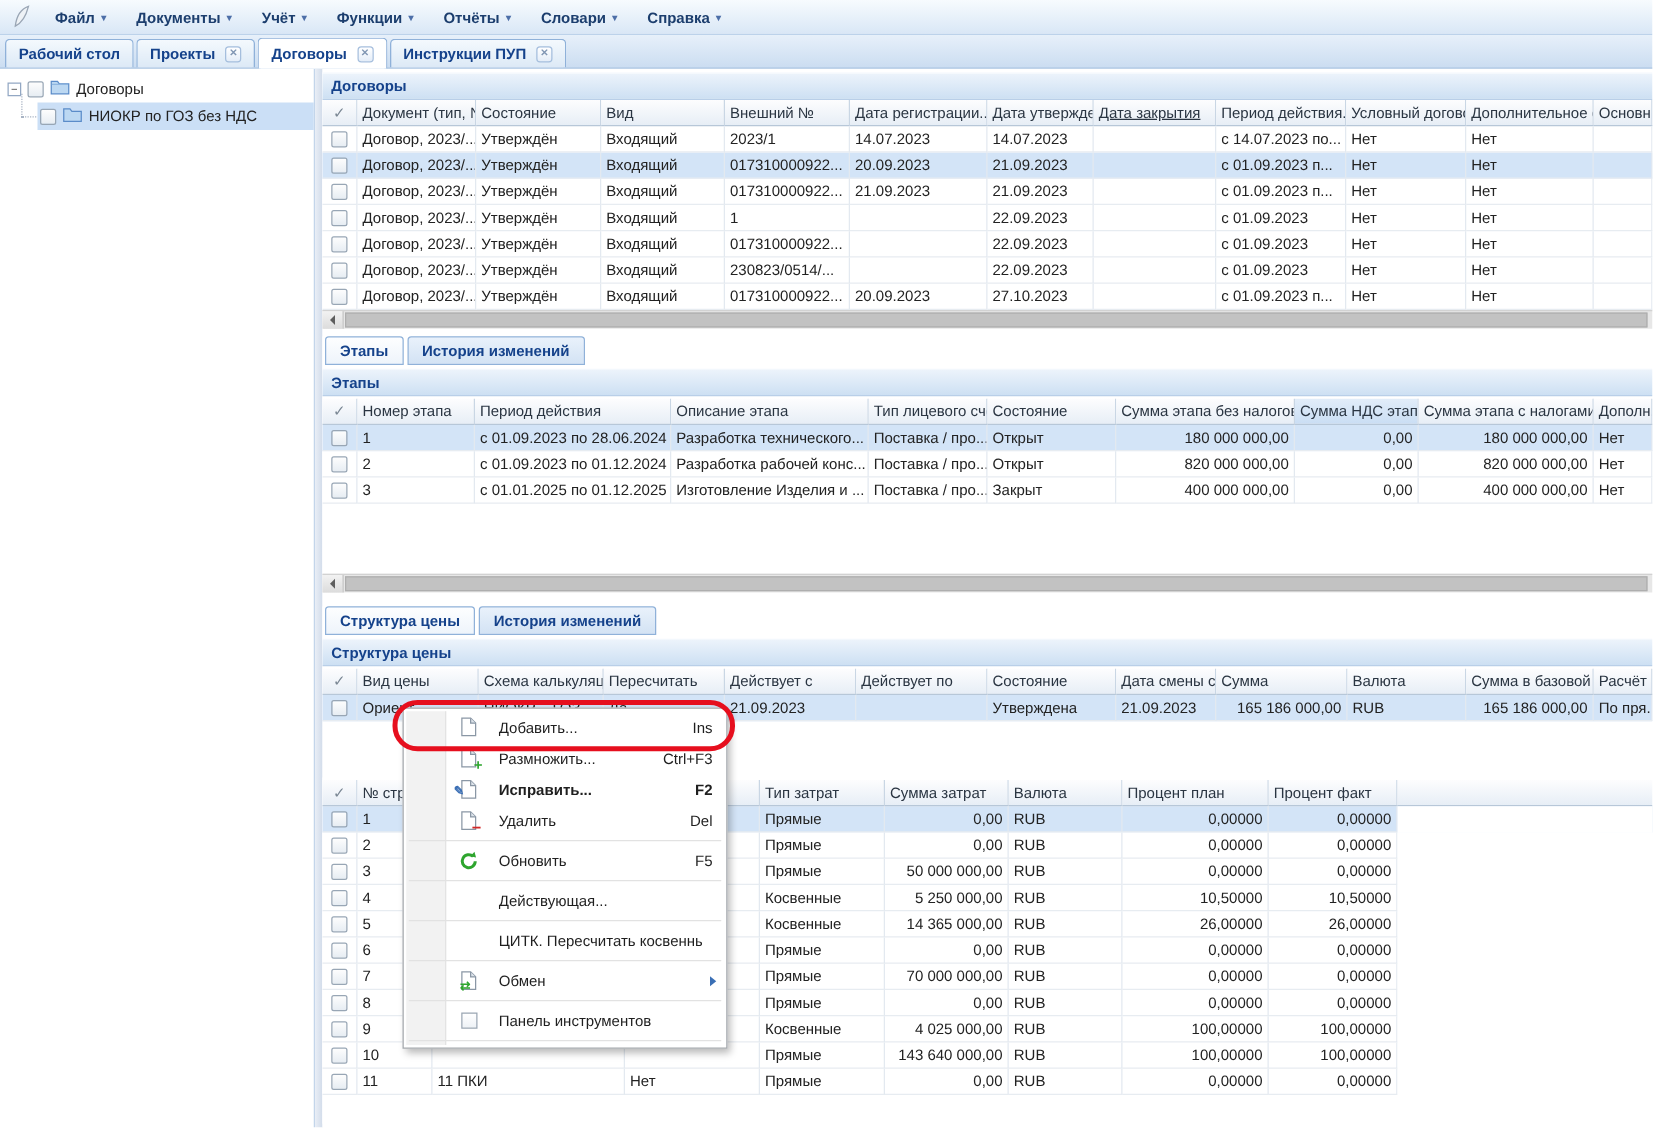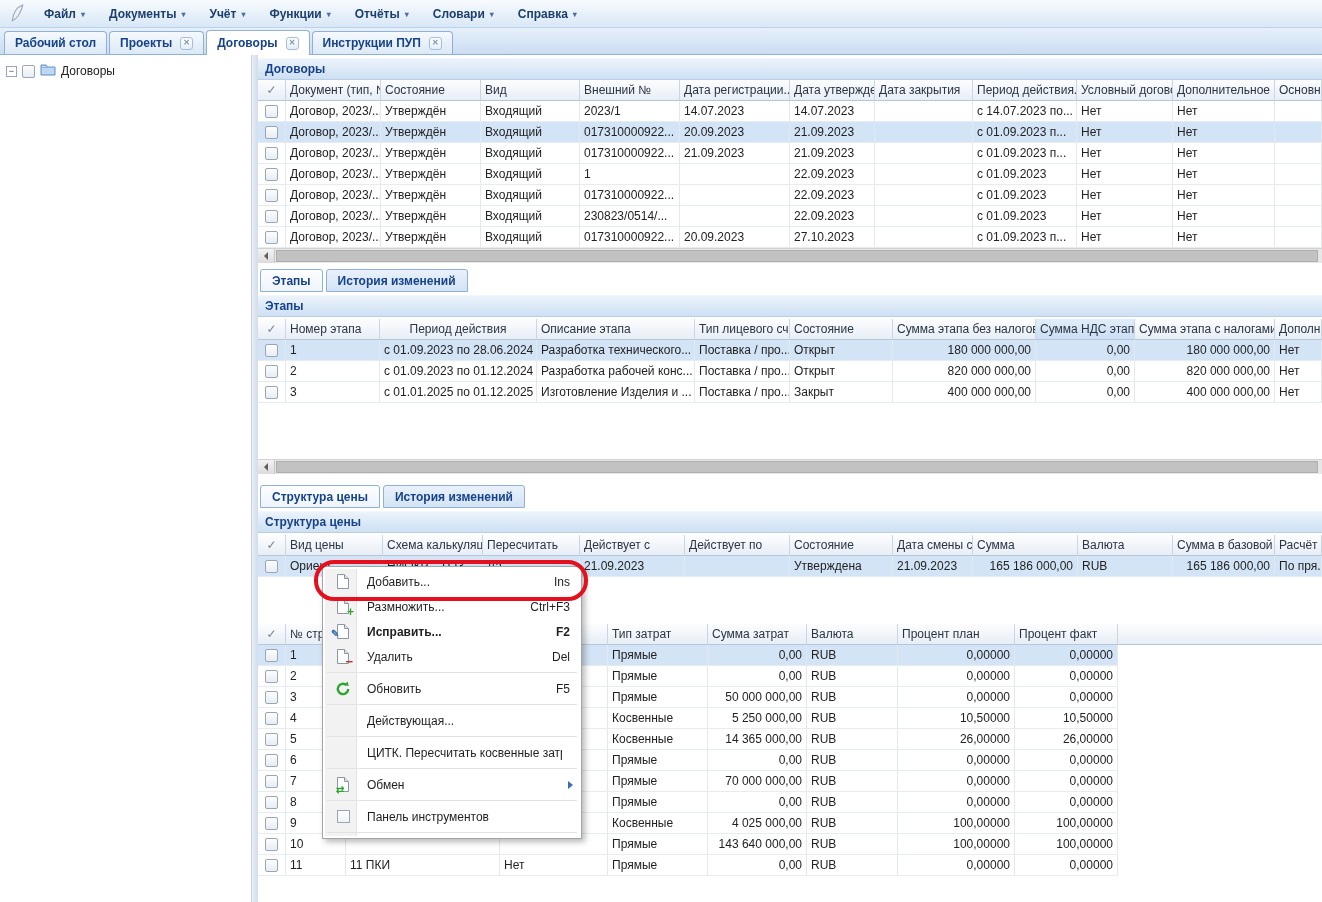--- a/index.html
+++ b/index.html
@@ -92,21 +92,21 @@
   .sb-arrow::before {content:""; border-right:4px solid #5e5e5e; border-top:4px solid transparent;
     border-bottom:4px solid transparent;}
   .sb-thumb {position:absolute; left:18px; top:1px; bottom:1px; right:4px; background:#c2c2c2;
     border:1px solid #aeaeae;}
 
   
   .cmenu {position:absolute; left:64px; top:511px; width:260px; background:#fff; border:1px solid #a2a6ab;
     box-shadow:3px 3px 6px rgba(0,0,0,.28); padding:2px; z-index:40;}
   .cmenu::before {content:""; position:absolute; left:2px; top:2px; bottom:2px; width:31px;
     background:#f2f2f2; border-right:1px solid #e3e3e3;}
-  .mi {position:relative; height:25px; display:flex; align-items:center; padding:0 9px 0 42px; color:#1f1f1f;}
+  .mi {position:relative; height:25px; display:flex; align-items:center; padding:0 9px 0 42px; color:#1f1f1f;margin-left:32px;}
   .mi .lbl {flex:1 1 auto; white-space:nowrap; overflow:hidden;}
   .mi .sc {margin-left:8px; white-space:nowrap;}
   .mi.bold {font-weight:700;}
   .mi .ico {position:absolute; left:9px; top:50%; transform:translateY(-50%); width:18px; height:18px;
     display:flex; align-items:center; justify-content:center;}
   .msep {height:1px; background:#e2e2e2; margin:3px 2px; position:relative; z-index:1;}
   .mi .sub {position:absolute; right:6px; top:50%; transform:translateY(-50%);
     border-left:5px solid #3b6fb5; border-top:4px solid transparent; border-bottom:4px solid transparent;}
   .icon-page {position:relative; width:14px; height:17px;}
   .icon-page b {position:absolute; font-weight:900; line-height:1;}
@@ -158,39 +158,48 @@
       <span class="exp"></span>
       <span class="cb"></span>
       <span>
         <svg width="16" height="13" viewBox="0 0 16 13">
             <path d="M1 2h5l1.5 2H15v8H1z" fill="#bcd8f2" stroke="#5b8cc9"></path>
             <path d="M1.5 4.5h13" stroke="#8fb6e0"></path>
           </svg>
       </span>
       <span class="tlabel">Договоры</span>
     </div>
+    <div class="trow child selected">
+      <span class="cb"></span>
+      <span>
+        <svg width="16" height="13" viewBox="0 0 16 13">
+            <path d="M1 2h5l1.5 2H15v8H1z" fill="#bcd8f2" stroke="#5b8cc9"></path>
+          </svg>
+      </span>
+      <span class="tlabel">НИОКР по ГОЗ без НДС</span>
+    </div>
   </div>
 </div>
 
 <div class="splitter"></div>
 
 <div class="main">
 
   <section id="sec-contracts">
     <div class="phead">Договоры</div>
     <div class="grid">
         <div class="gridhead">
           <div class="th check" style="width: 28px;">✓</div>
           <div class="th" style="width: 95px;">Документ (тип, №</div>
           <div class="th" style="width: 100px;">Состояние</div>
           <div class="th" style="width: 99px;">Вид</div>
           <div class="th" style="width: 100px;">Внешний №</div>
           <div class="th" style="width: 110px;">Дата регистрации...</div>
           <div class="th" style="width: 85px;">Дата утверждения</div>
-          <div class="th" style="width: 98px;">Дата закрытия</div>
+          <div class="th" style="width: 98px; text-decoration: underline;">Дата закрытия</div>
           <div class="th" style="width: 104px;">Период действия...</div>
           <div class="th" style="width: 96px;">Условный договор</div>
           <div class="th" style="width: 102px;">Дополнительное с</div>
           <div class="th" style="width: 47px;">Основн...</div>
         </div>
         <div>
           <div class="tr">
             <div class="td check" style="width: 28px;">
               <span class="cb"></span>
             </div>
@@ -317,21 +326,21 @@
         </div>
       <div class="stab">
           <span>История изменений</span>
         </div>
     </div>
     <div class="phead">Этапы</div>
     <div class="grid">
         <div class="gridhead">
           <div class="th check" style="width: 28px;">✓</div>
           <div class="th" style="width: 94px;">Номер этапа</div>
-          <div class="th" style="width: 157px; text-align: center;">Период действия</div>
+          <div class="th" style="width: 157px;">Период действия</div>
           <div class="th" style="width: 158px;">Описание этапа</div>
           <div class="th" style="width: 95px;">Тип лицевого счёт</div>
           <div class="th" style="width: 103px;">Состояние</div>
           <div class="th" style="width: 143px;">Сумма этапа без налогов</div>
           <div class="th sorted" style="width: 99px;">Сумма НДС этапа</div>
           <div class="th" style="width: 140px;">Сумма этапа с налогами</div>
           <div class="th" style="width: 47px;">Дополн...</div>
         </div>
         <div>
           <div class="tr selected">

